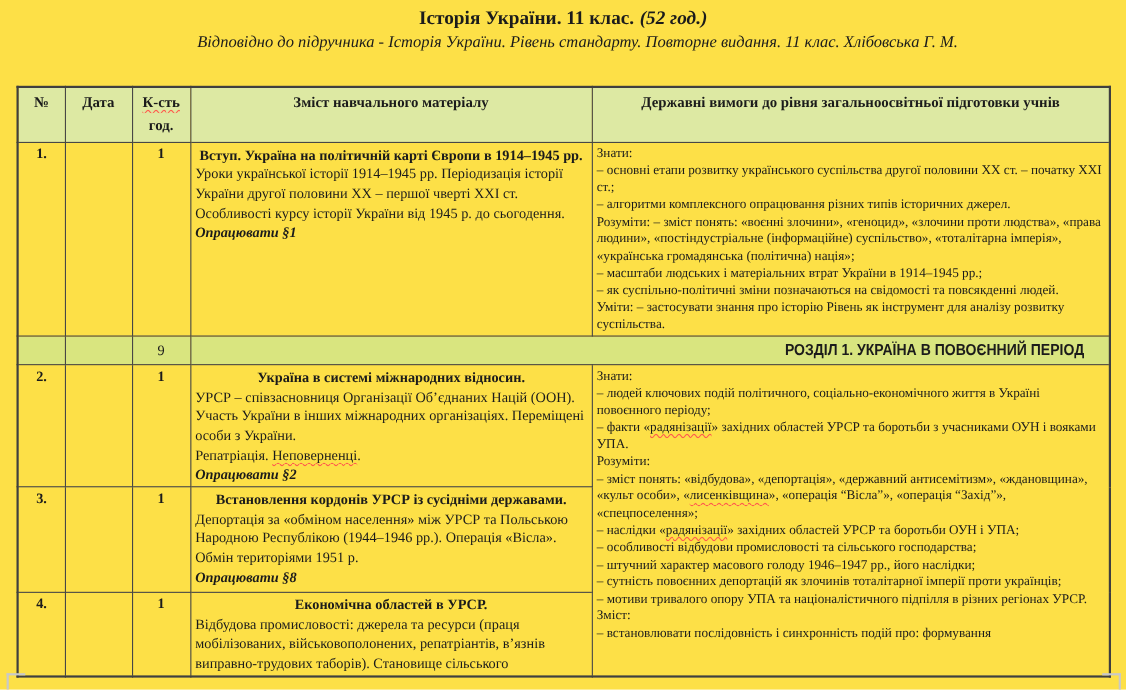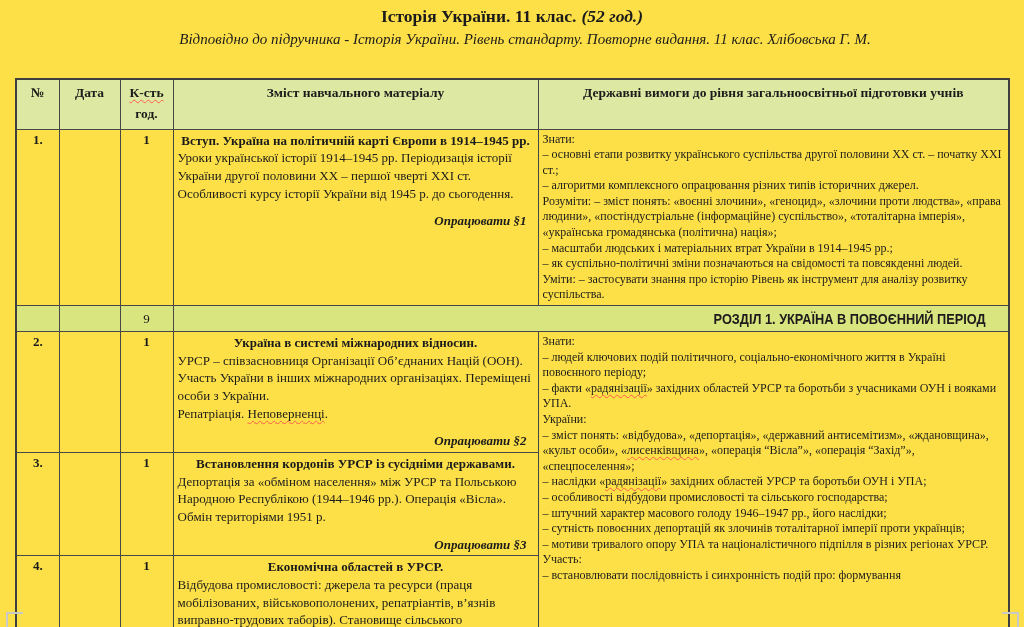--- a/index.html
+++ b/index.html
@@ -14,21 +14,21 @@
              table-layout:fixed;border:2px solid #3f3f3f;}
   table.plan th,table.plan td{border:1px solid #474747;padding:2px 4px;vertical-align:top;
              overflow:hidden;}
   tr.head-row th{background:#dde9a3;font-weight:bold;text-align:center;font-size:13.5px;
              line-height:1.55;padding-top:3px;}
   td.num-cell{text-align:center;font-weight:bold;font-size:13px;padding-top:4px;}
   td.hours-cell{text-align:center;font-weight:bold;font-size:13px;padding-top:4px;}
   td.content-cell{font-size:13px;line-height:1.36;padding:3px 6px 2px 5px;}
   .c-heading{font-weight:bold;text-align:center;}
   td.content-cell .para{margin:0;}
-  .homework{font-weight:bold;font-style:italic;text-align:right;padding-right:7px;margin-top:10px;}
+  .homework{font-weight:bold;font-style:italic;text-align:left;padding-right:7px;margin-top:0;}
   td.req-cell{font-size:12px;line-height:1.3;padding:2px 4px 2px 5px;}
   tr.section-row td{background:#d9e57f;vertical-align:middle;}
   td.section-hours{text-align:center;font-size:13px;background:#d9e57f;}
   td.section-title-cell{text-align:right;padding:1px 0;}
   .section-title{display:inline-block;font-family:"Liberation Sans","DejaVu Sans",sans-serif;
              font-weight:bold;font-size:14.5px;transform:scaleX(0.88);transform-origin:center;
              white-space:nowrap;letter-spacing:0px;}
   .sq{text-decoration-line:underline;text-decoration-style:wavy;text-decoration-color:#ff5b4d;
       text-decoration-thickness:1px;text-underline-offset:2px;text-decoration-skip-ink:none;}
   .corner{position:absolute;width:15px;height:14px;top:612px;}
@@ -103,42 +103,42 @@
         <div>
               <div class="para sqscan">УРСР – співзасновниця Організації Об’єднаних Націй (ООН). Участь України в інших міжнародних організаціях. Переміщені особи з України.</div>
               <div class="para sqscan">Репатріація. <span class="sq">Неповерненці</span>.</div>
             </div>
         <div class="homework">Опрацювати §2</div>
       </td>
       <td class="req-cell" rowspan="3">
             <div class="para sqscan">Знати:</div>
             <div class="para sqscan">– людей ключових подій політичного, соціально-економічного життя в Україні повоєнного періоду;</div>
             <div class="para sqscan">– факти «<span class="sq">радянізації</span>» західних областей УРСР та боротьби з учасниками ОУН і вояками УПА.</div>
-            <div class="para sqscan">України:</div>
+            <div class="para sqscan">Розуміти:</div>
             <div class="para sqscan">– зміст понять: «відбудова», «депортація», «державний антисемітизм», «ждановщина», «культ особи», «<span class="sq">лисенківщина</span>», «операція “Вісла”», «операція “Захід”», «спецпоселення»;</div>
             <div class="para sqscan">– наслідки «<span class="sq">радянізації</span>» західних областей УРСР та боротьби ОУН і УПА;</div>
             <div class="para sqscan">– особливості відбудови промисловості та сільського господарства;</div>
             <div class="para sqscan">– штучний характер масового голоду 1946–1947 рр., його наслідки;</div>
             <div class="para sqscan">– сутність повоєнних депортацій як злочинів тоталітарної імперії проти українців;</div>
             <div class="para sqscan">– мотиви тривалого опору УПА та націоналістичного підпілля в різних регіонах УРСР.</div>
-            <div class="para sqscan">Участь:</div>
+            <div class="para sqscan">Зміст:</div>
             <div class="para sqscan">– встановлювати послідовність і синхронність подій про: формування</div>
           </td>
     </tr>
 
     <tr style="height:96px">
       <td class="num-cell">3.</td>
       <td></td>
       <td class="hours-cell">1</td>
       <td class="content-cell">
         <div class="c-heading">Встановлення кордонів УРСР із сусідніми державами.</div>
         <div>
               <div class="para sqscan">Депортація за «обміном населення» між УРСР та Польською Народною Республікою (1944–1946 рр.). Операція «Вісла». Обмін територіями 1951 р.</div>
             </div>
-        <div class="homework">Опрацювати §3</div>
+        <div class="homework">Опрацювати §8</div>
       </td>
     </tr>
 
     <tr style="height:72px">
       <td class="num-cell">4.</td>
       <td></td>
       <td class="hours-cell">1</td>
       <td class="content-cell">
         <div class="c-heading">Економічна областей в УРСР.</div>
         <div>

